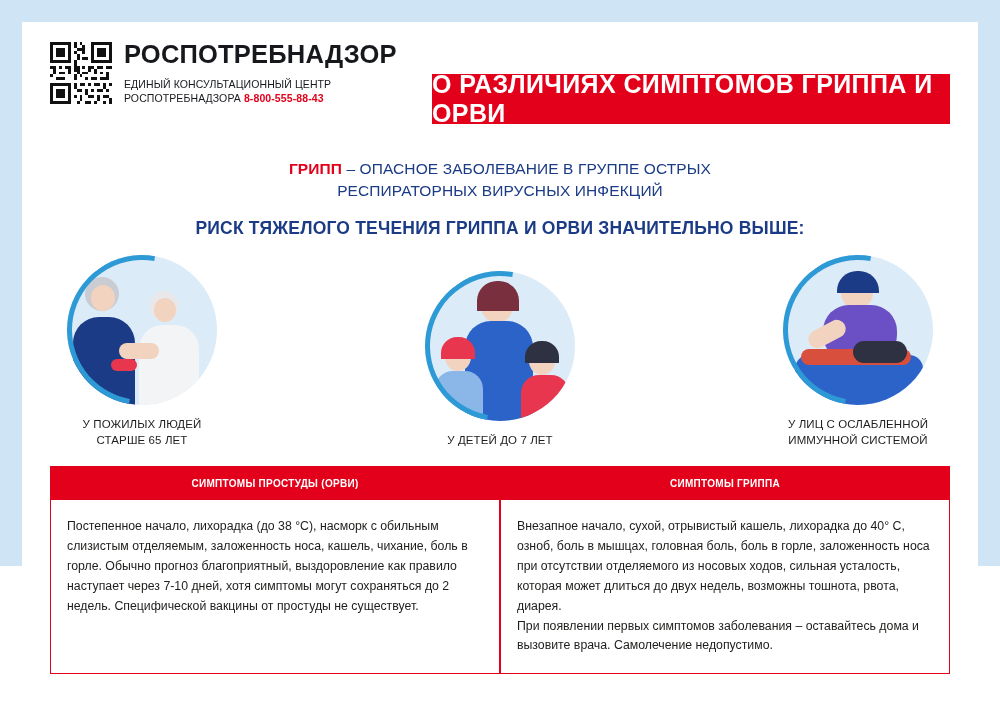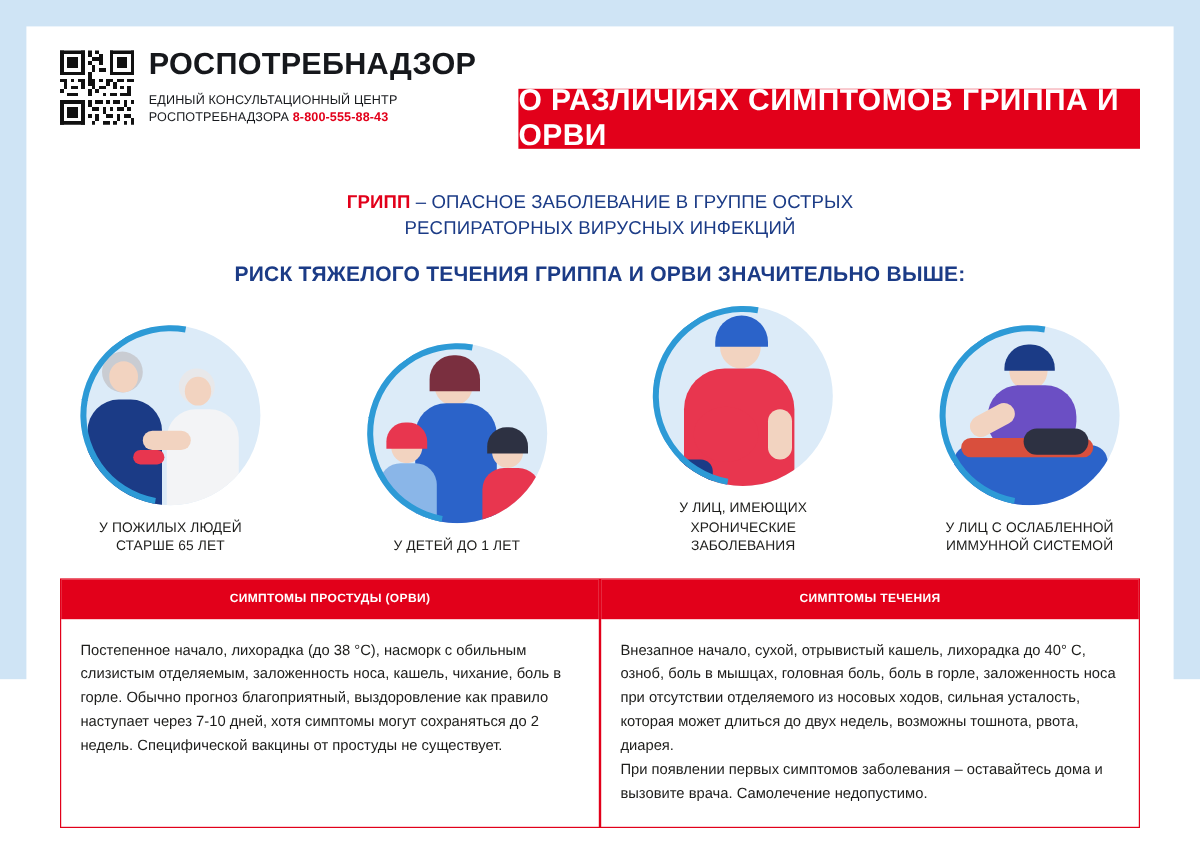--- a/index.html
+++ b/index.html
@@ -309,38 +309,23 @@
             <div class="b" style="left:40px;top:50px;width:68px;height:100px;background:#2b63c9;border-radius:26px 26px 0 0;"></div>
             <div class="b rounded" style="left:20px;top:72px;width:26px;height:28px;background:#f2d3c0;"></div>
             <div class="b" style="left:16px;top:66px;width:34px;height:22px;background:#e8364f;border-radius:16px 16px 0 0;"></div>
             <div class="b" style="left:10px;top:100px;width:48px;height:50px;background:#8ab6e8;border-radius:18px 18px 0 0;"></div>
             <div class="b rounded" style="left:104px;top:76px;width:26px;height:28px;background:#f2d3c0;"></div>
             <div class="b" style="left:100px;top:70px;width:34px;height:22px;background:#2d3142;border-radius:16px 16px 0 0;"></div>
             <div class="b" style="left:96px;top:104px;width:48px;height:46px;background:#e8364f;border-radius:18px 18px 0 0;"></div>
           </div>
           <div class="ring"></div>
         </div>
-        <div class="group-label" style="white-space:pre-line">У ДЕТЕЙ ДО 1 ЛЕТ</div>
-      </div>
-
-      <div class="group">
-        <div class="illus">
-          <div class="circle">
-            <div class="b rounded" style="left:56px;top:16px;width:34px;height:36px;background:#f2d3c0;"></div>
-            <div class="b" style="left:52px;top:8px;width:44px;height:26px;background:#2b63c9;border-radius:22px 22px 0 0;"></div>
-            <div class="b" style="left:26px;top:52px;width:92px;height:98px;background:#e8364f;border-radius:34px 34px 0 0;"></div>
-            <div class="b rounded" style="left:34px;top:84px;width:54px;height:46px;background:#e8364f;"></div>
-            <div class="b" style="left:96px;top:86px;width:20px;height:42px;background:#f2d3c0;border-radius:10px;"></div>
-            <div class="b" style="left:14px;top:128px;width:36px;height:22px;background:#1b3b86;border-radius:10px 10px 0 0;"></div>
-          </div>
-          <div class="ring"></div>
-        </div>
-        <div class="group-label" style="white-space:pre-line">У ЛИЦ, ИМЕЮЩИХ
-ХРОНИЧЕСКИЕ ЗАБОЛЕВАНИЯ</div>
-      </div>
+        <div class="group-label" style="white-space:pre-line">У ДЕТЕЙ ДО 7 ЛЕТ</div>
+      </div>
+
 
       <div class="group">
         <div class="illus">
           <div class="circle">
             <div class="b rounded" style="left:58px;top:22px;width:32px;height:32px;background:#f2d3c0;"></div>
             <div class="b" style="left:54px;top:16px;width:42px;height:22px;background:#1b3b86;border-radius:20px 20px 0 0;"></div>
             <div class="b" style="left:40px;top:50px;width:74px;height:56px;background:#6b4fc4;border-radius:26px;"></div>
             <div class="b" style="left:24px;top:70px;width:40px;height:18px;background:#f2d3c0;border-radius:9px;transform:rotate(-28deg);"></div>
             <div class="b" style="left:12px;top:100px;width:128px;height:50px;background:#2b63c9;border-radius:14px 14px 30px 30px;"></div>
             <div class="b" style="left:18px;top:94px;width:110px;height:16px;background:#d94f3d;border-radius:8px;"></div>
@@ -355,21 +340,21 @@
     </div>
 
     <div class="panels">
       <div class="panel">
         <div class="panel-head">СИМПТОМЫ ПРОСТУДЫ (ОРВИ)</div>
         <div class="panel-body">
           <p>Постепенное начало, лихорадка (до 38 °C), насморк с обильным слизистым отделяемым, заложенность носа, кашель, чихание, боль в горле. Обычно прогноз благоприятный, выздоровление как правило наступает через 7-10 дней, хотя симптомы могут сохраняться до 2 недель. Специфической вакцины от простуды не существует.</p>
         </div>
       </div>
       <div class="panel">
-        <div class="panel-head">СИМПТОМЫ ТЕЧЕНИЯ</div>
+        <div class="panel-head">СИМПТОМЫ ГРИППА</div>
         <div class="panel-body">
           <p>Внезапное начало, сухой, отрывистый кашель, лихорадка до 40° С, озноб, боль в мышцах, головная боль, боль в горле, заложенность носа при отсутствии отделяемого из носовых ходов, сильная усталость, которая может длиться до двух недель, возможны тошнота, рвота, диарея.</p>
           <p>При появлении первых симптомов заболевания – оставайтесь дома и вызовите врача. Самолечение недопустимо.</p>
         </div>
       </div>
     </div>
 
   </div>
 </div>
 

